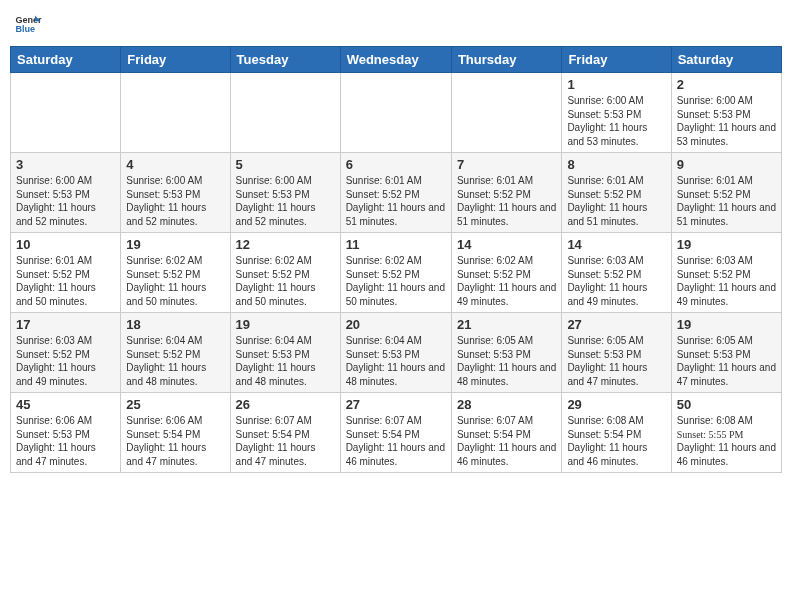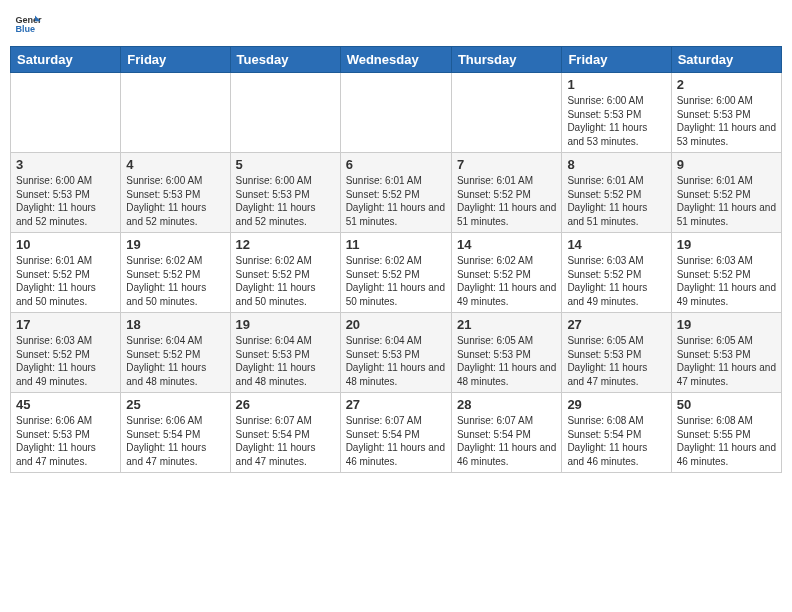--- a/index.html
+++ b/index.html
@@ -293,18 +293,18 @@
         </td>
         <td>
           <span class="day-number">29</span>
           <div style="font-size: 10px; line-height: 1.35;">Sunrise: 6:08 AM</div>
           <div style="font-size: 10px; line-height: 1.35;">Sunset: 5:54 PM</div>
           <div style="font-size: 10px; line-height: 1.35;">Daylight: 11 hours and 46 minutes.</div>
         </td>
         <td>
           <span class="day-number">50</span>
           <div style="font-size: 10px; line-height: 1.35;">Sunrise: 6:08 AM</div>
-          <div style="font-size: 10px; line-height: 1.35;">Sunset: 5:55 PM</div>
+          <div style="font-size: 10px; line-height: 1.35; font-family: Liberation Serif, serif;">Sunset: 5:55 PM</div>
           <div style="font-size: 10px; line-height: 1.35;">Daylight: 11 hours and 46 minutes.</div>
         </td>
       </tr>
     </tbody>
 </table>
 
 </body></html>

